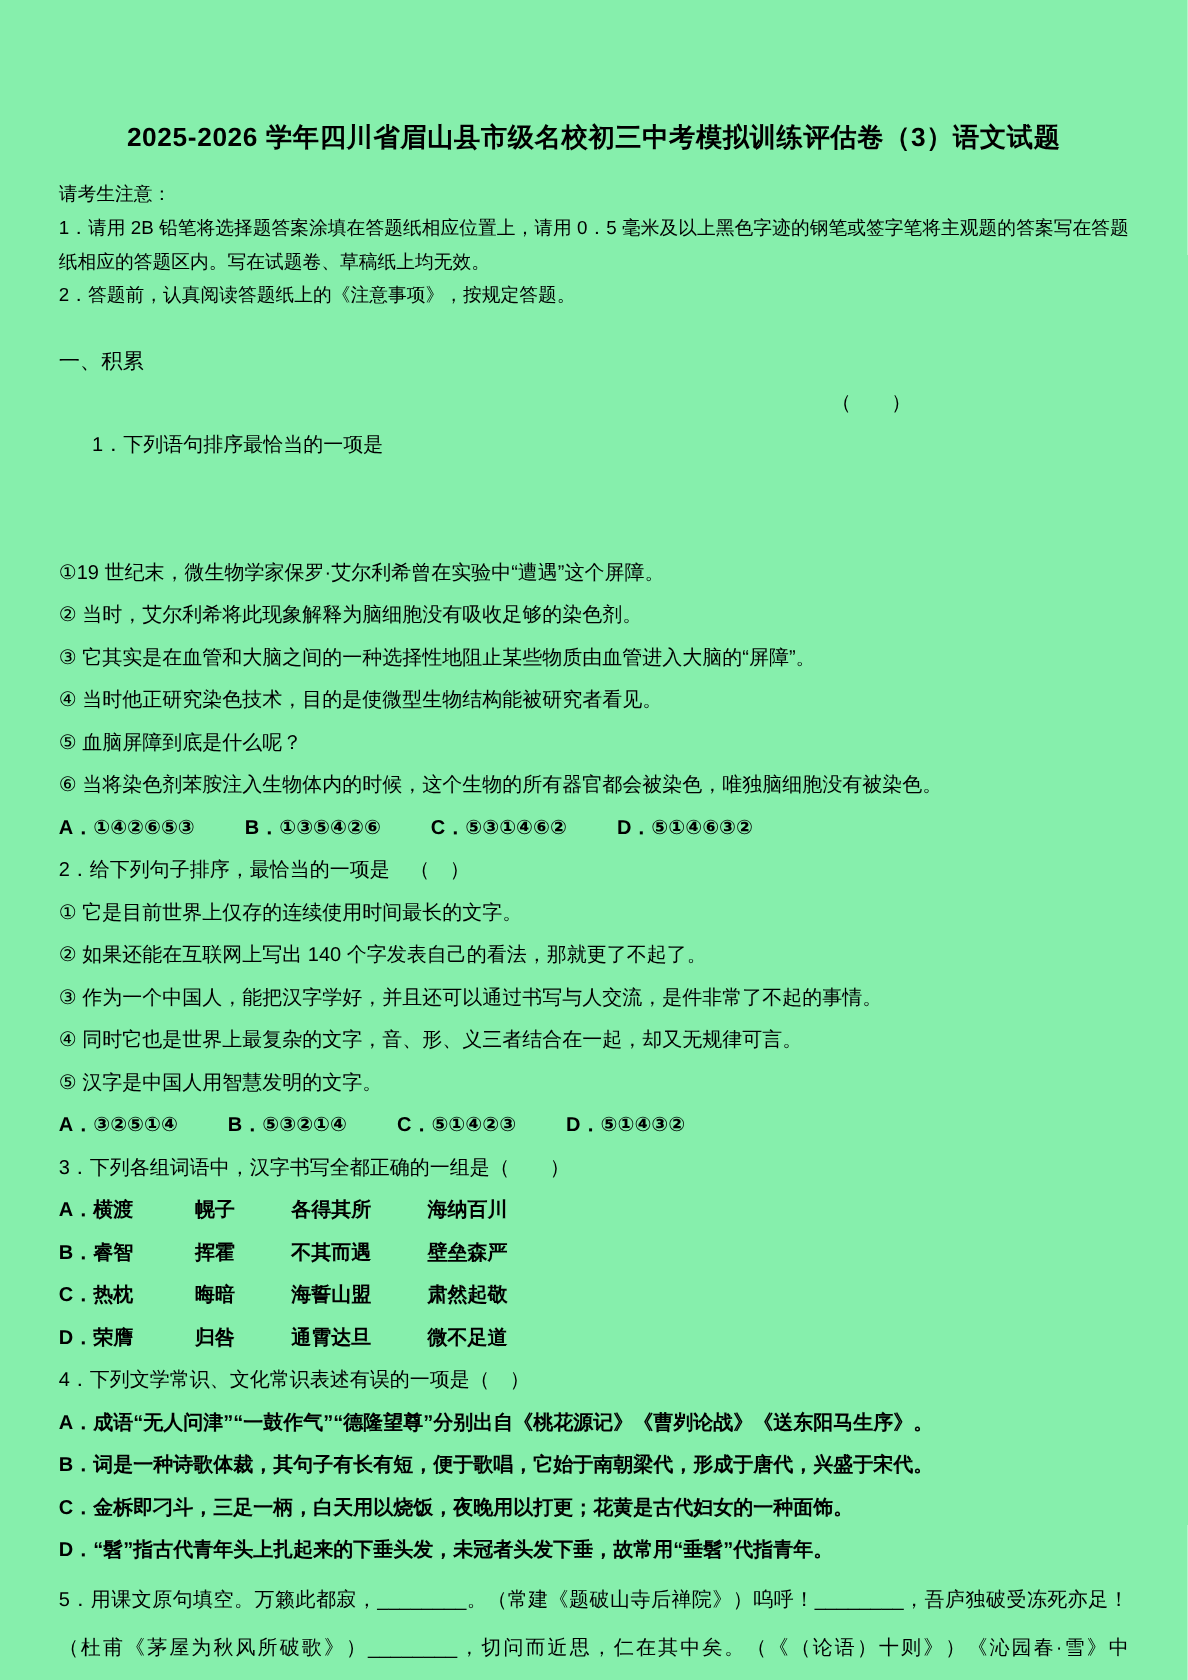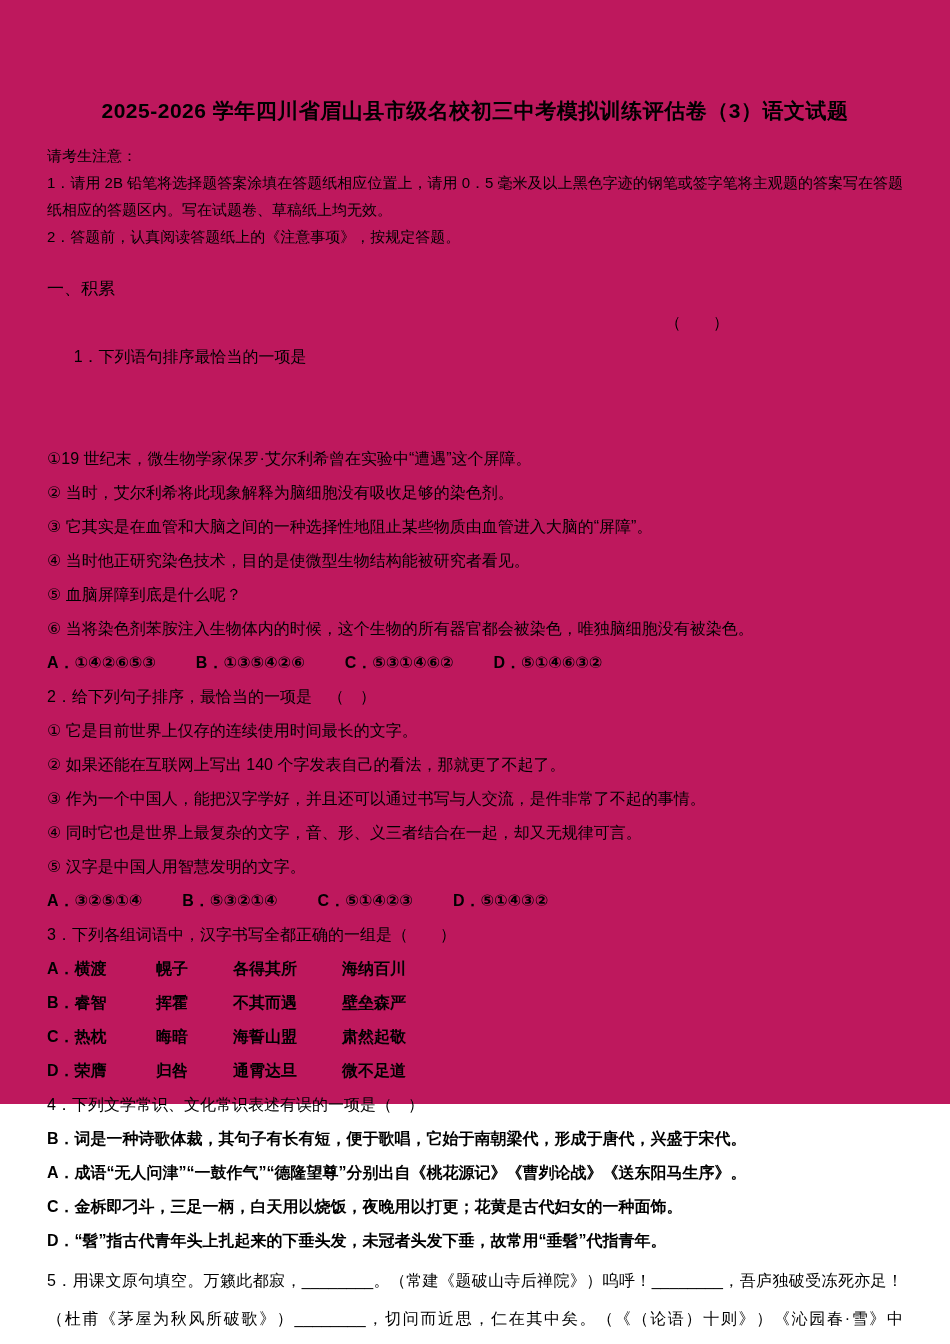--- a/index.html
+++ b/index.html
@@ -3,21 +3,21 @@
 <meta charset="utf-8">
 <style>
   * { margin: 0; padding: 0; box-sizing: border-box; }
   html, body { background: #ffffff; }
   body {
     width: 950px; height: 1344px;
     font-family: "Liberation Sans", "DejaVu Sans", sans-serif;
     color: #000;
     overflow: hidden;
   }
-  .page { width: 950px; height: 1104px; padding: 96px 47px 0 47px; background: #be185d; }
+  .page { width: 950px; height: 1344px; padding: 96px 47px 0 47px; background: #86efac; }
   .title {
     font-size: 21px; font-weight: bold; text-align: center;
     line-height: 30px; margin-bottom: 16px; letter-spacing: 0.5px;
   }
   .notice p {
     font-size: 15px; line-height: 27px; text-align: justify; text-justify: inter-ideograph;
   }
   .section-heading {
     font-size: 17px; line-height: 34px; margin-top: 22px;
   }
@@ -111,22 +111,22 @@
     <div class="line word-row">
       <span>D．荣膺</span>
       <span>归咎</span>
       <span>通霄达旦</span>
       <span>微不足道</span>
     </div>
   </div>
 
   <div class="q">
     <p class="line stem">4．下列文学常识、文化常识表述有误的一项是（　）</p>
+    <p class="line choice">A．成语“无人问津”“一鼓作气”“德隆望尊”分别出自《桃花源记》《曹刿论战》《送东阳马生序》。</p>
     <p class="line choice">B．词是一种诗歌体裁，其句子有长有短，便于歌唱，它始于南朝梁代，形成于唐代，兴盛于宋代。</p>
-    <p class="line choice">A．成语“无人问津”“一鼓作气”“德隆望尊”分别出自《桃花源记》《曹刿论战》《送东阳马生序》。</p>
     <p class="line choice">C．金柝即刁斗，三足一柄，白天用以烧饭，夜晚用以打更；花黄是古代妇女的一种面饰。</p>
     <p class="line choice">D．“髫”指古代青年头上扎起来的下垂头发，未冠者头发下垂，故常用“垂髫”代指青年。</p>
   </div>
 
   <div class="q">
     <p class="para">5．用课文原句填空。万籁此都寂，________。（常建《题破山寺后禅院》）呜呼！________，吾庐独破受冻死亦足！（杜甫《茅屋为秋风所破歌》）________，切问而近思，仁在其中矣。（《（论语）十则》）《沁园春·雪》中________，________两句巧用比喻，把冰雪覆盖的群山高原写活了，使之生机勃勃。李贺的《雁门太守行》中从听觉和视觉两方面</p>
   </div>
 
 </div>
 

